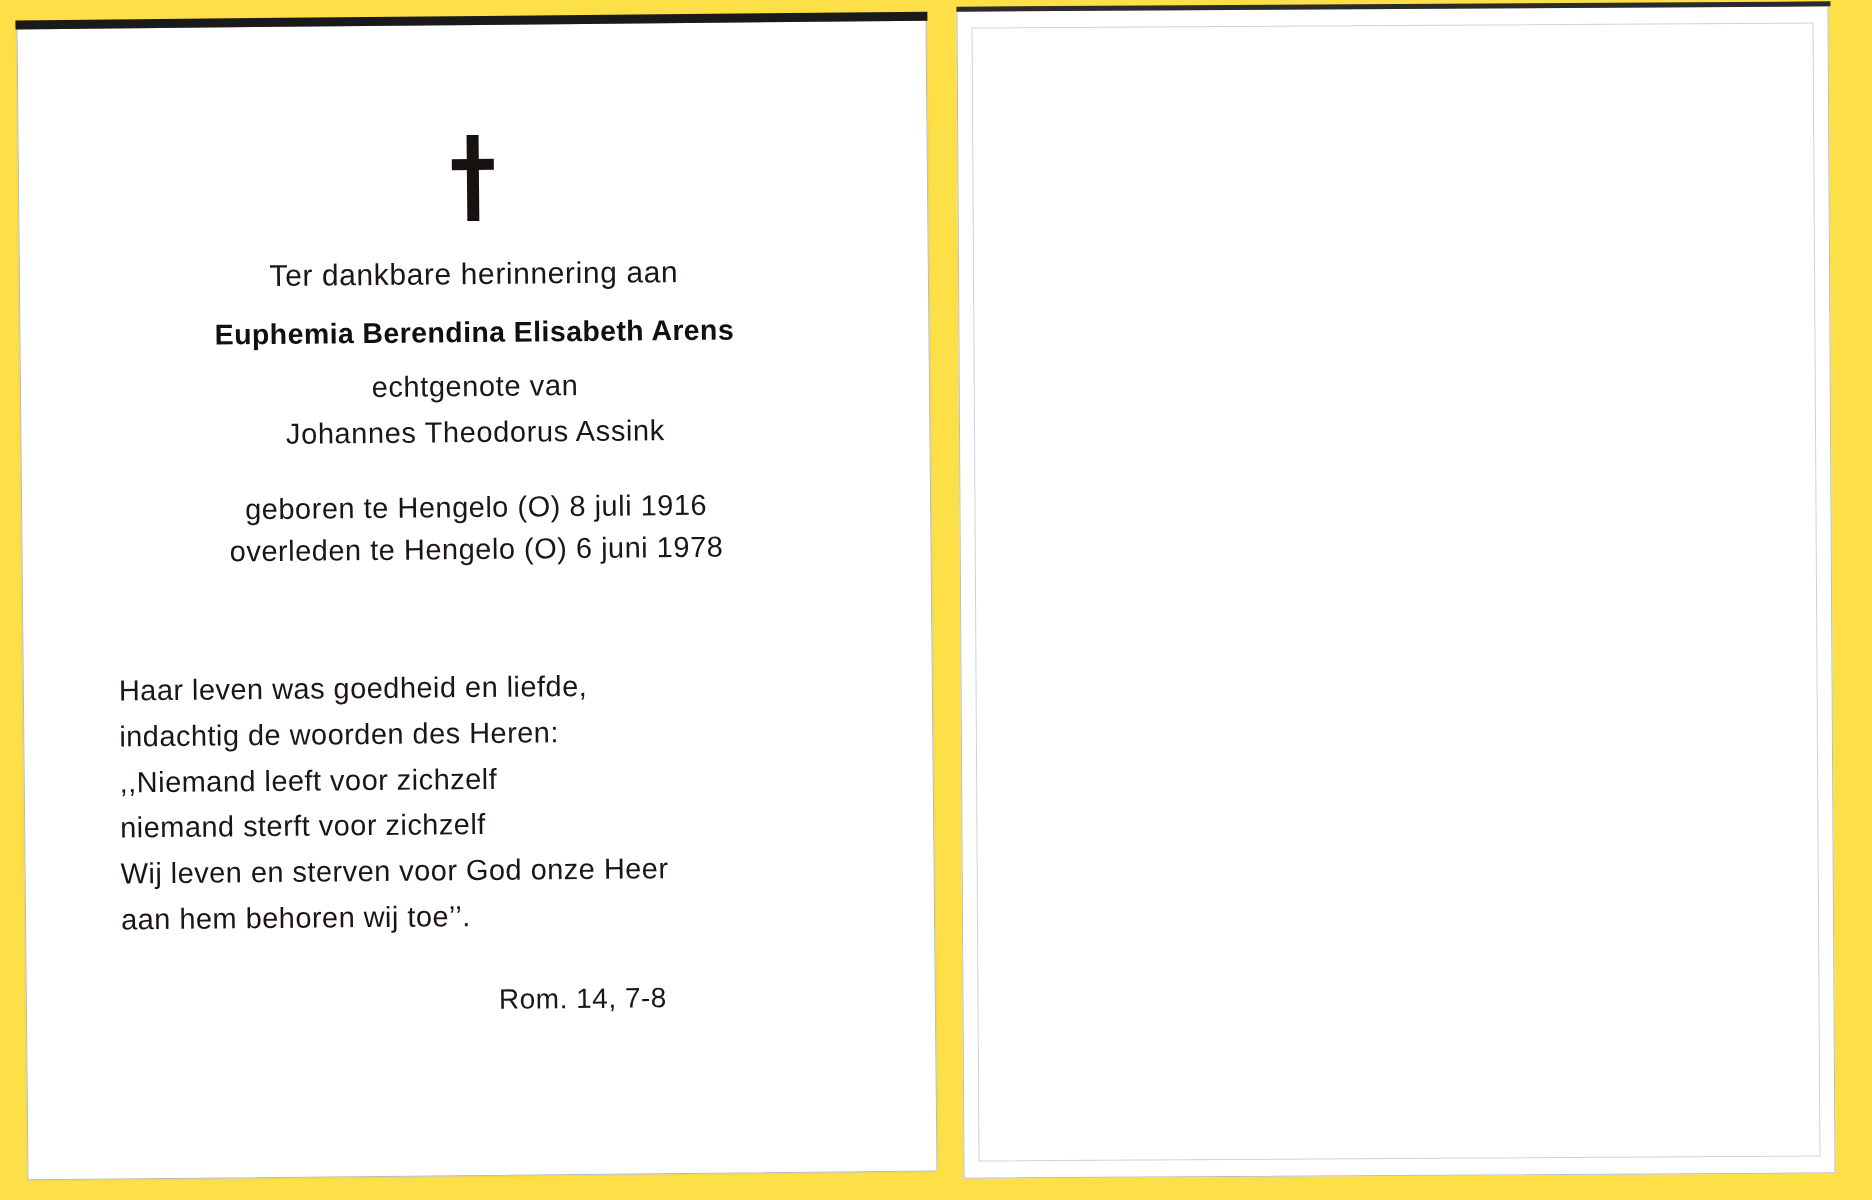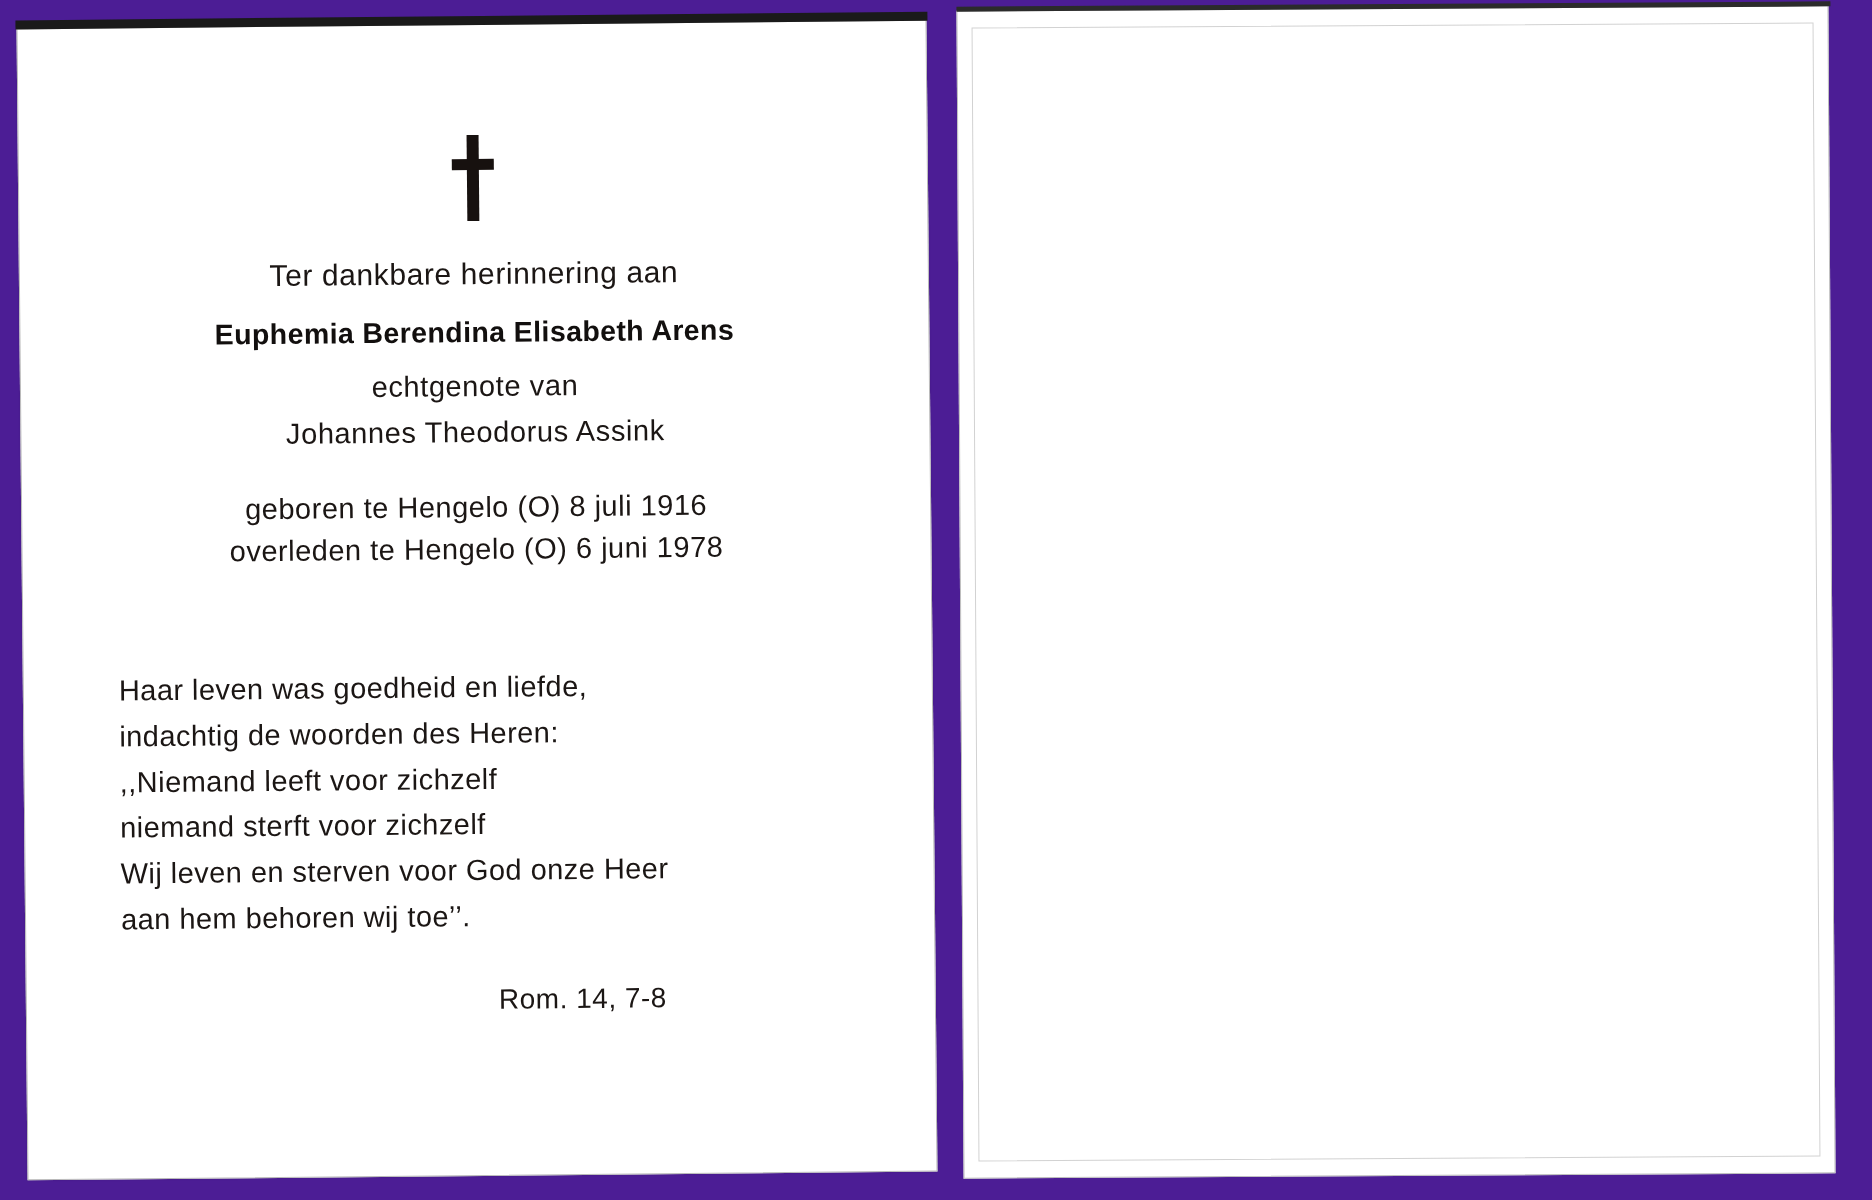--- a/index.html
+++ b/index.html
@@ -11,21 +11,21 @@
     overflow: hidden;
   }
   body {
     font-family: "Liberation Sans", sans-serif;
     color: #14100f;
   }
   .scan {
     position: relative;
     width: 1872px;
     height: 1200px;
-    background: #4c1d95;
+    background: #fde047;
   }
 
   
   .card-left {
     position: absolute;
     left: 22px;
     top: 24px;
     width: 910px;
     height: 1152px;
     background: #ffffff;

